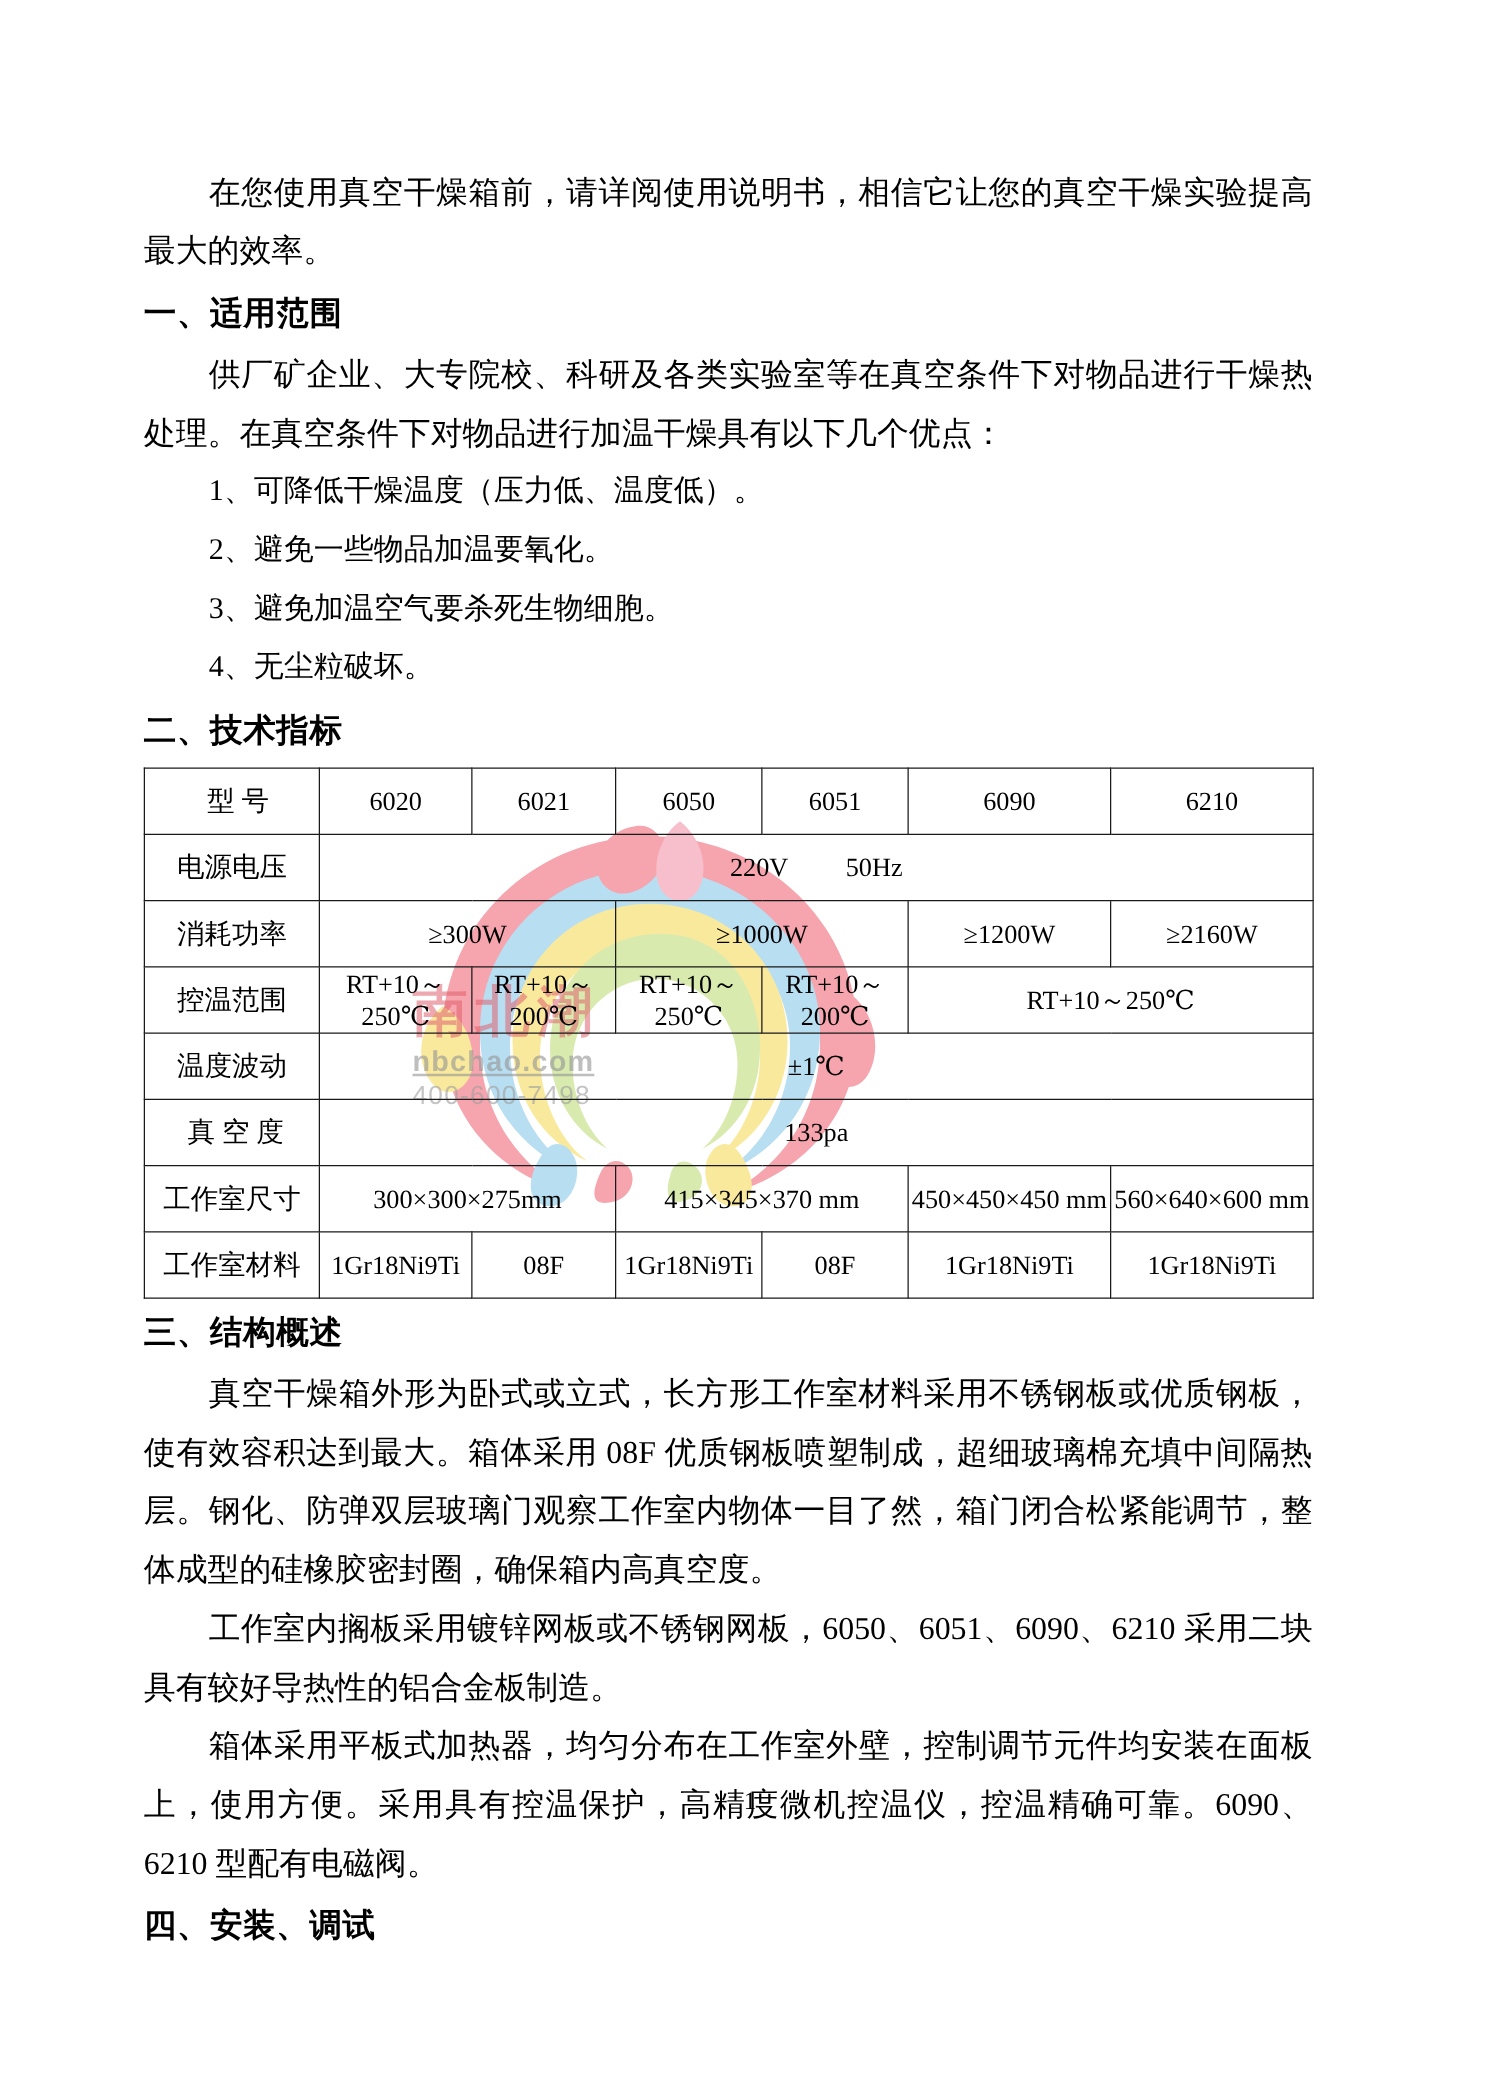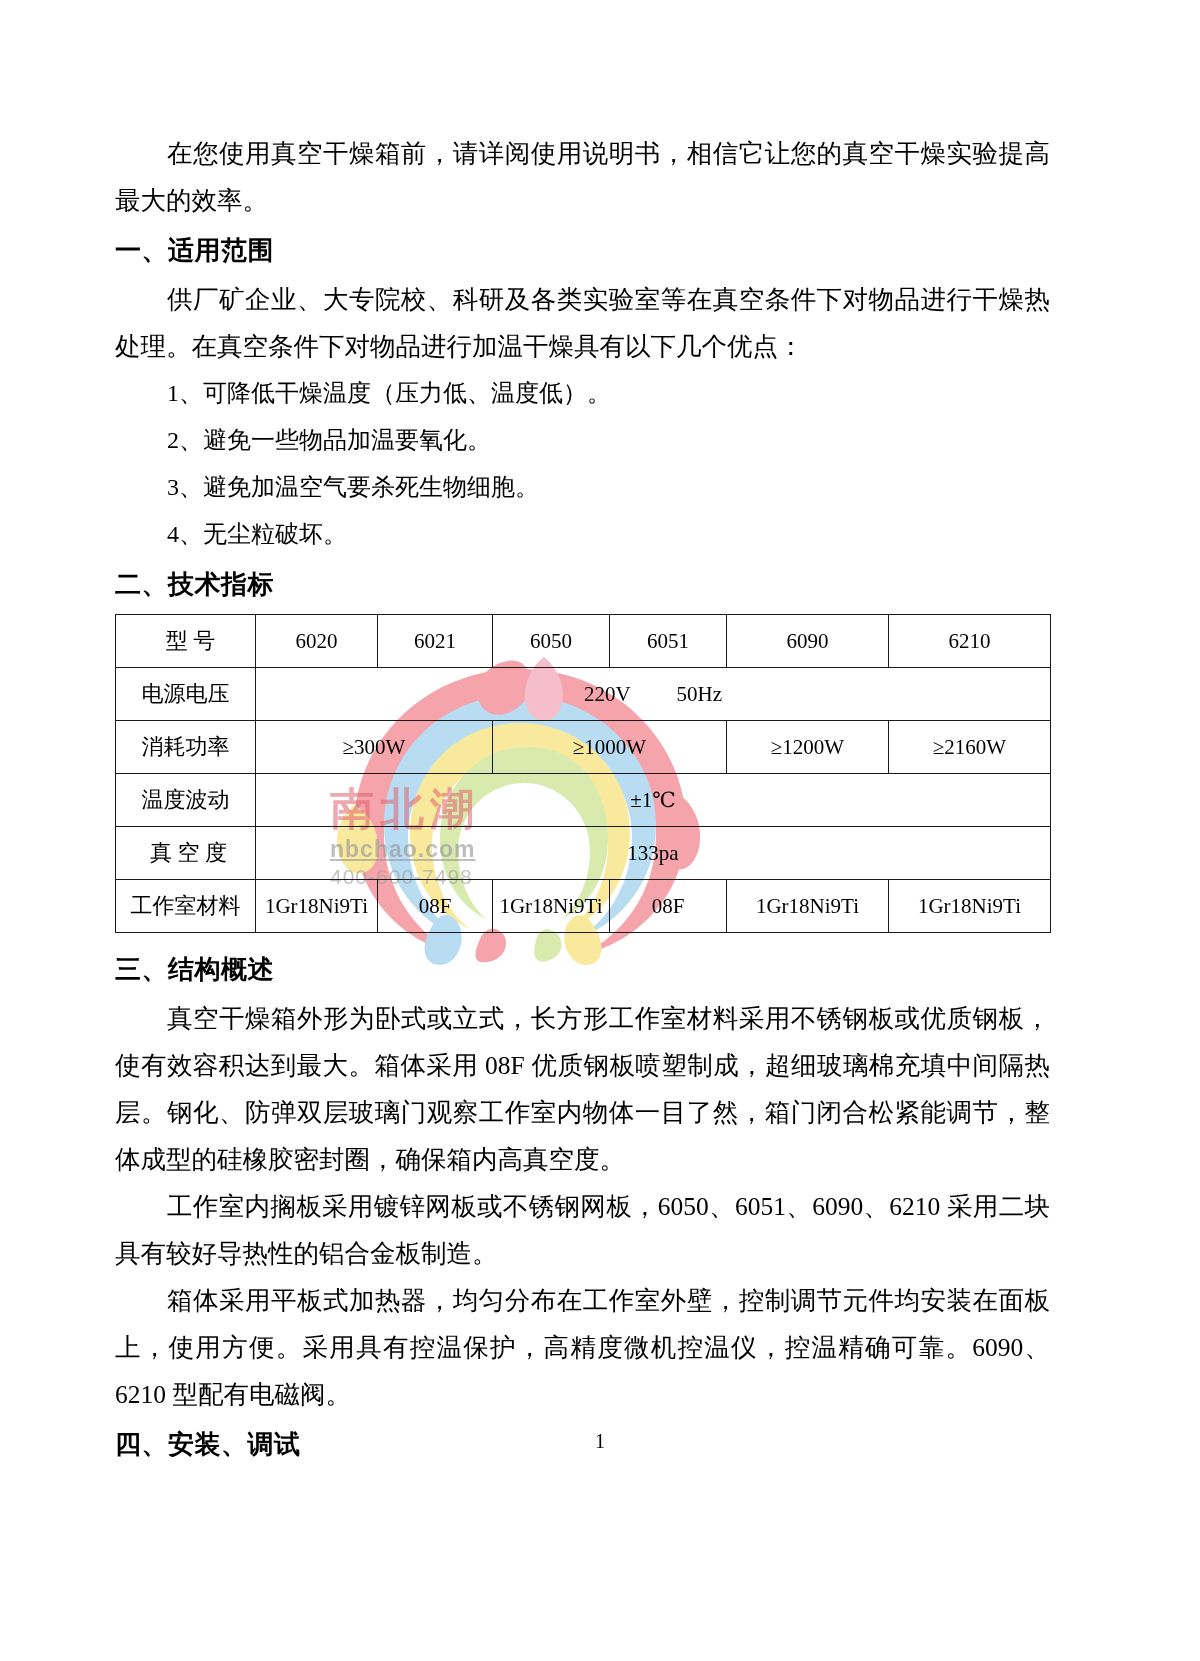--- a/index.html
+++ b/index.html
@@ -100,21 +100,21 @@
     font-size: 24px;
     line-height: 47px;
     margin: 0;
     text-indent: 52px;
     position: relative;
     z-index: 10;
   }
 
   
   .spec-table-wrap {
-    margin: 6px 0 14px 0;
+    margin: 6px 0 4px 0;
     position: relative;
     z-index: 10;
   }
   table.spec {
     border-collapse: collapse;
     width: 935px;
     table-layout: fixed;
     background: transparent;
   }
   table.spec td {
@@ -226,31 +226,58 @@
           </tr>
 
           <tr>
             <td class="rowhdr">消耗功率</td>
             <td colspan="2">≥300W</td>
             <td colspan="2">≥1000W</td>
             <td>≥1200W</td>
             <td>≥2160W</td>
           </tr>
 
+          <tr>
+            <td class="rowhdr">控温范围</td>
+            <td class="two-line">
+              <div>RT+10～</div>
+              <div>250℃</div>
+            </td>
+            <td class="two-line">
+              <div>RT+10～</div>
+              <div>200℃</div>
+            </td>
+            <td class="two-line">
+              <div>RT+10～</div>
+              <div>250℃</div>
+            </td>
+            <td class="two-line">
+              <div>RT+10～</div>
+              <div>200℃</div>
+            </td>
+            <td colspan="2">RT+10～250℃</td>
+          </tr>
 
           <tr>
             <td class="rowhdr">温度波动</td>
             <td colspan="6">±1℃</td>
           </tr>
 
           <tr>
             <td class="rowhdr spaced2">真 空 度</td>
             <td colspan="6">133pa</td>
           </tr>
 
+          <tr>
+            <td class="rowhdr">工作室尺寸</td>
+            <td colspan="2" class="small">300×300×275mm</td>
+            <td colspan="2" class="small">415×345×370  mm</td>
+            <td class="small">450×450×450  mm</td>
+            <td class="small">560×640×600  mm</td>
+          </tr>
 
           <tr>
             <td class="rowhdr">工作室材料</td>
             <td class="small">1Gr18Ni9Ti</td>
             <td class="small">08F</td>
             <td class="small">1Gr18Ni9Ti</td>
             <td class="small">08F</td>
             <td class="small">1Gr18Ni9Ti</td>
             <td class="small">1Gr18Ni9Ti</td>
           </tr>

